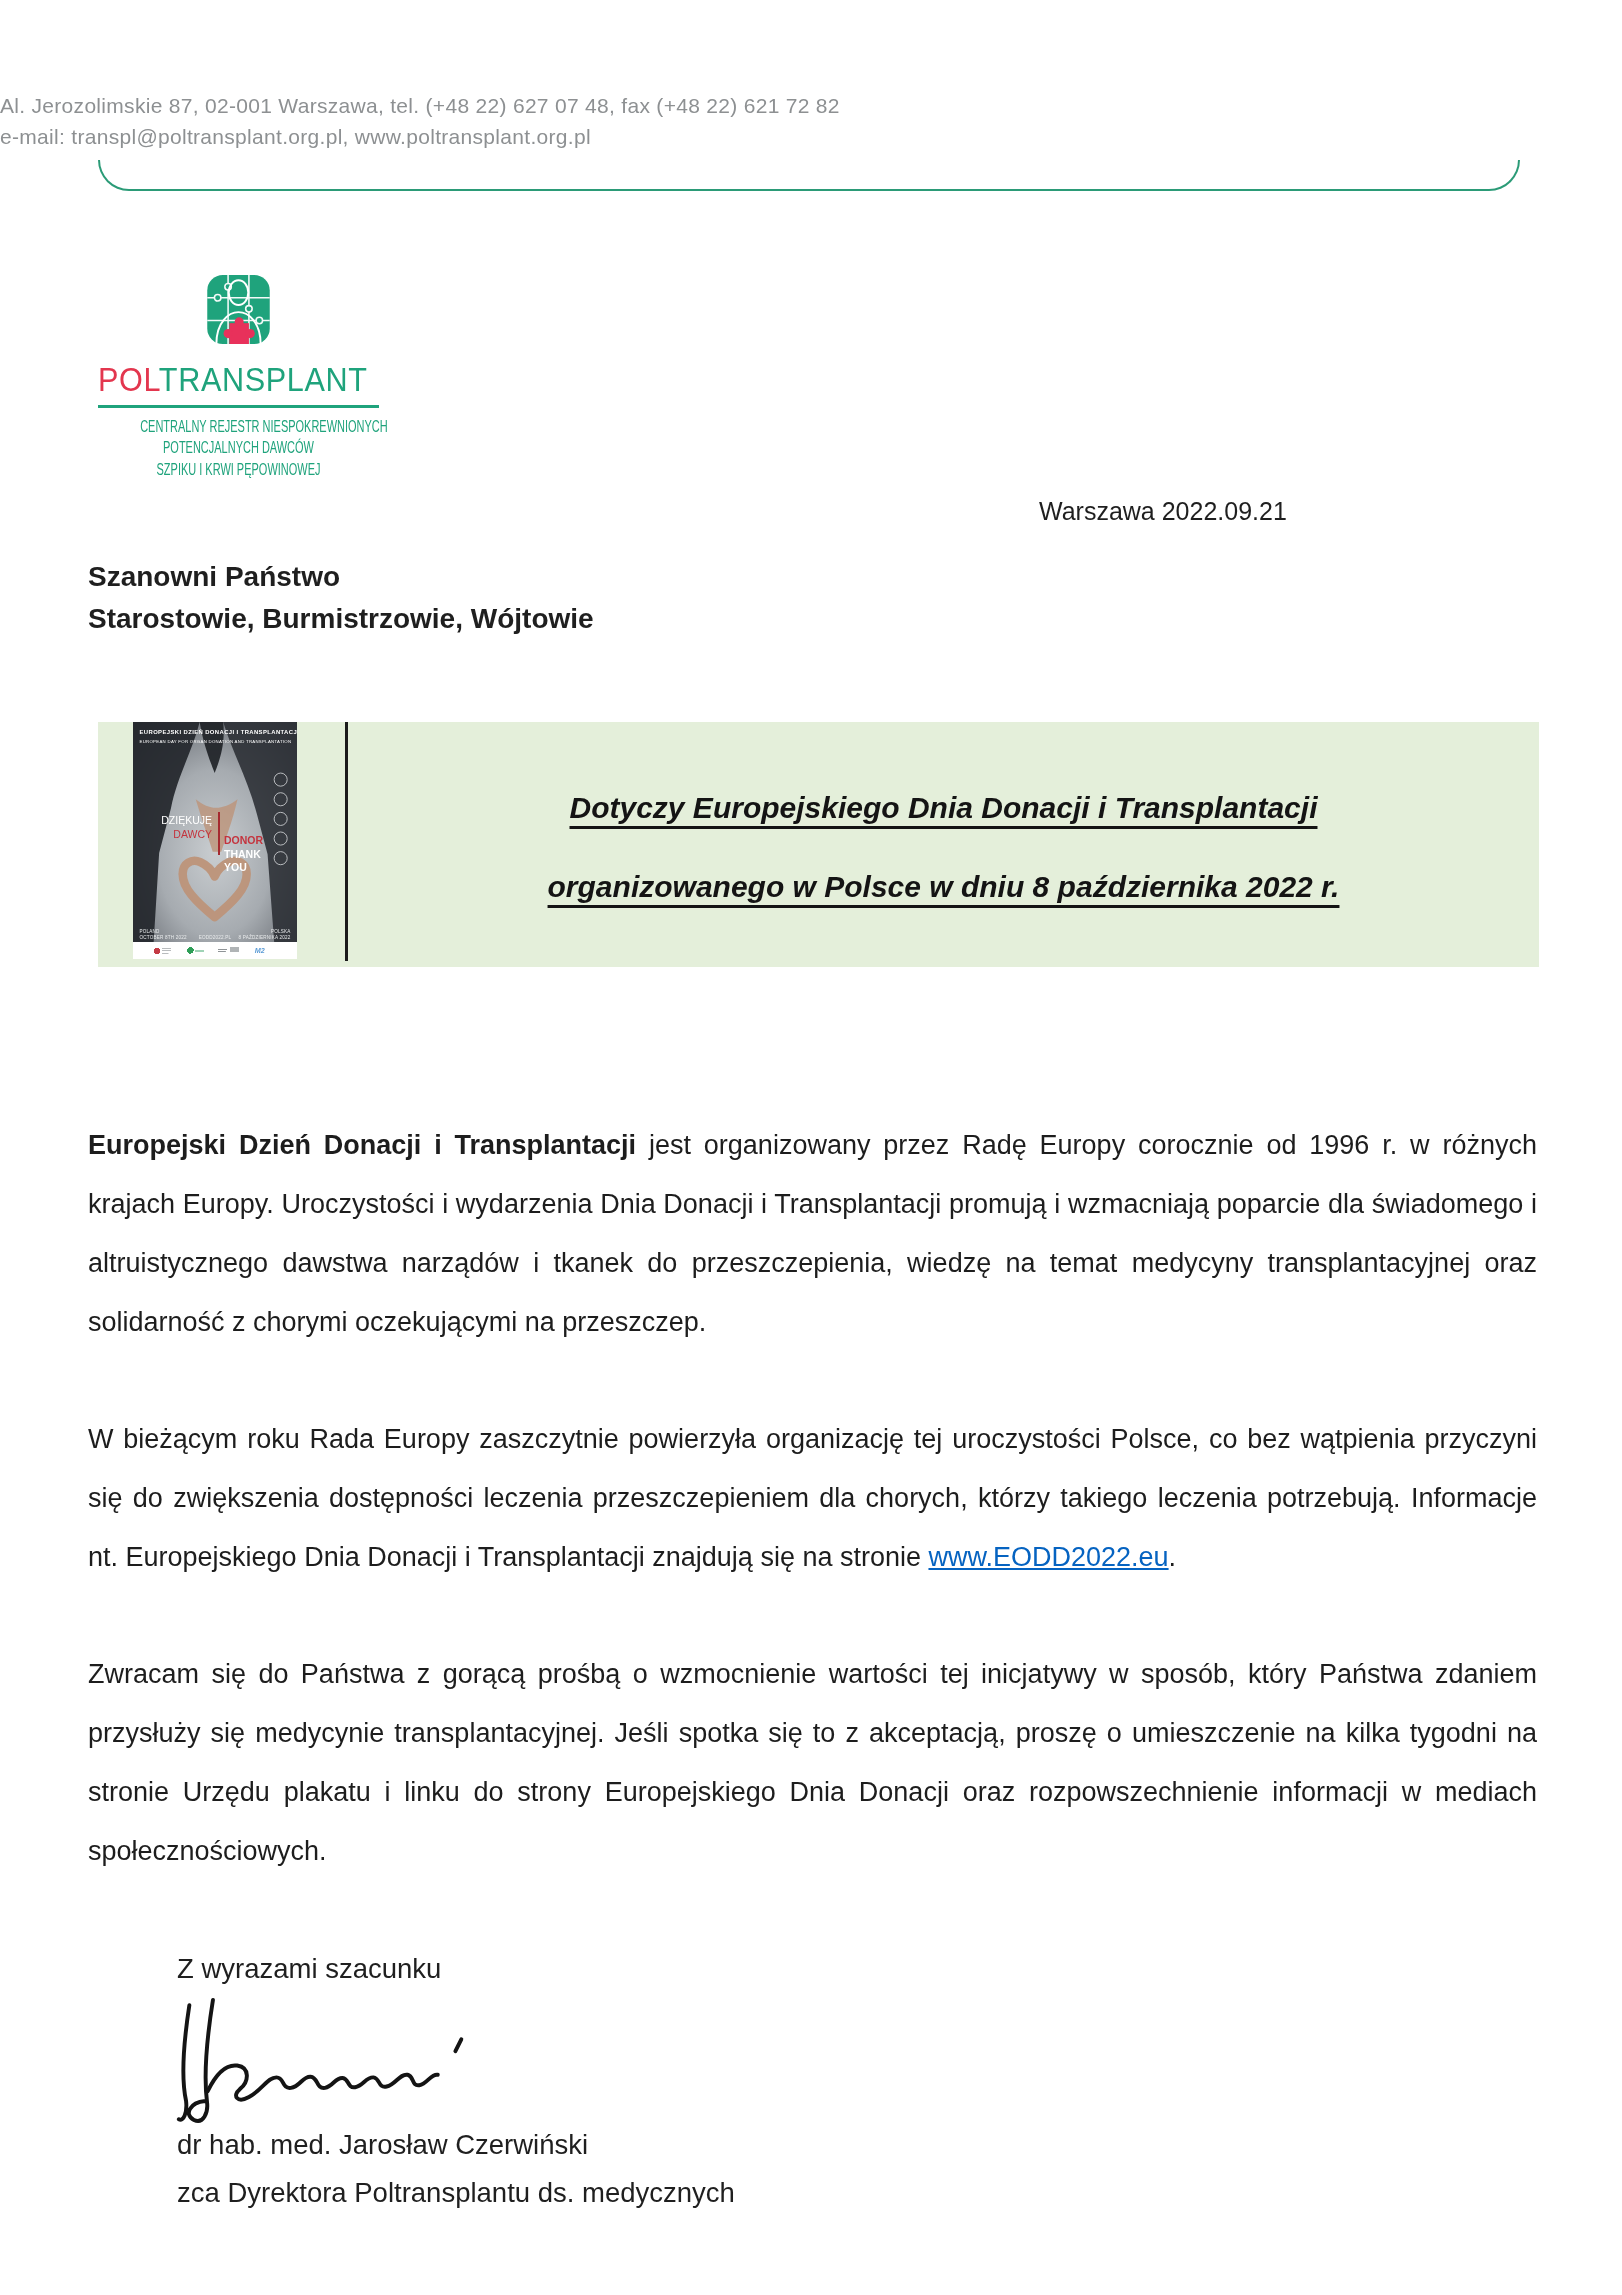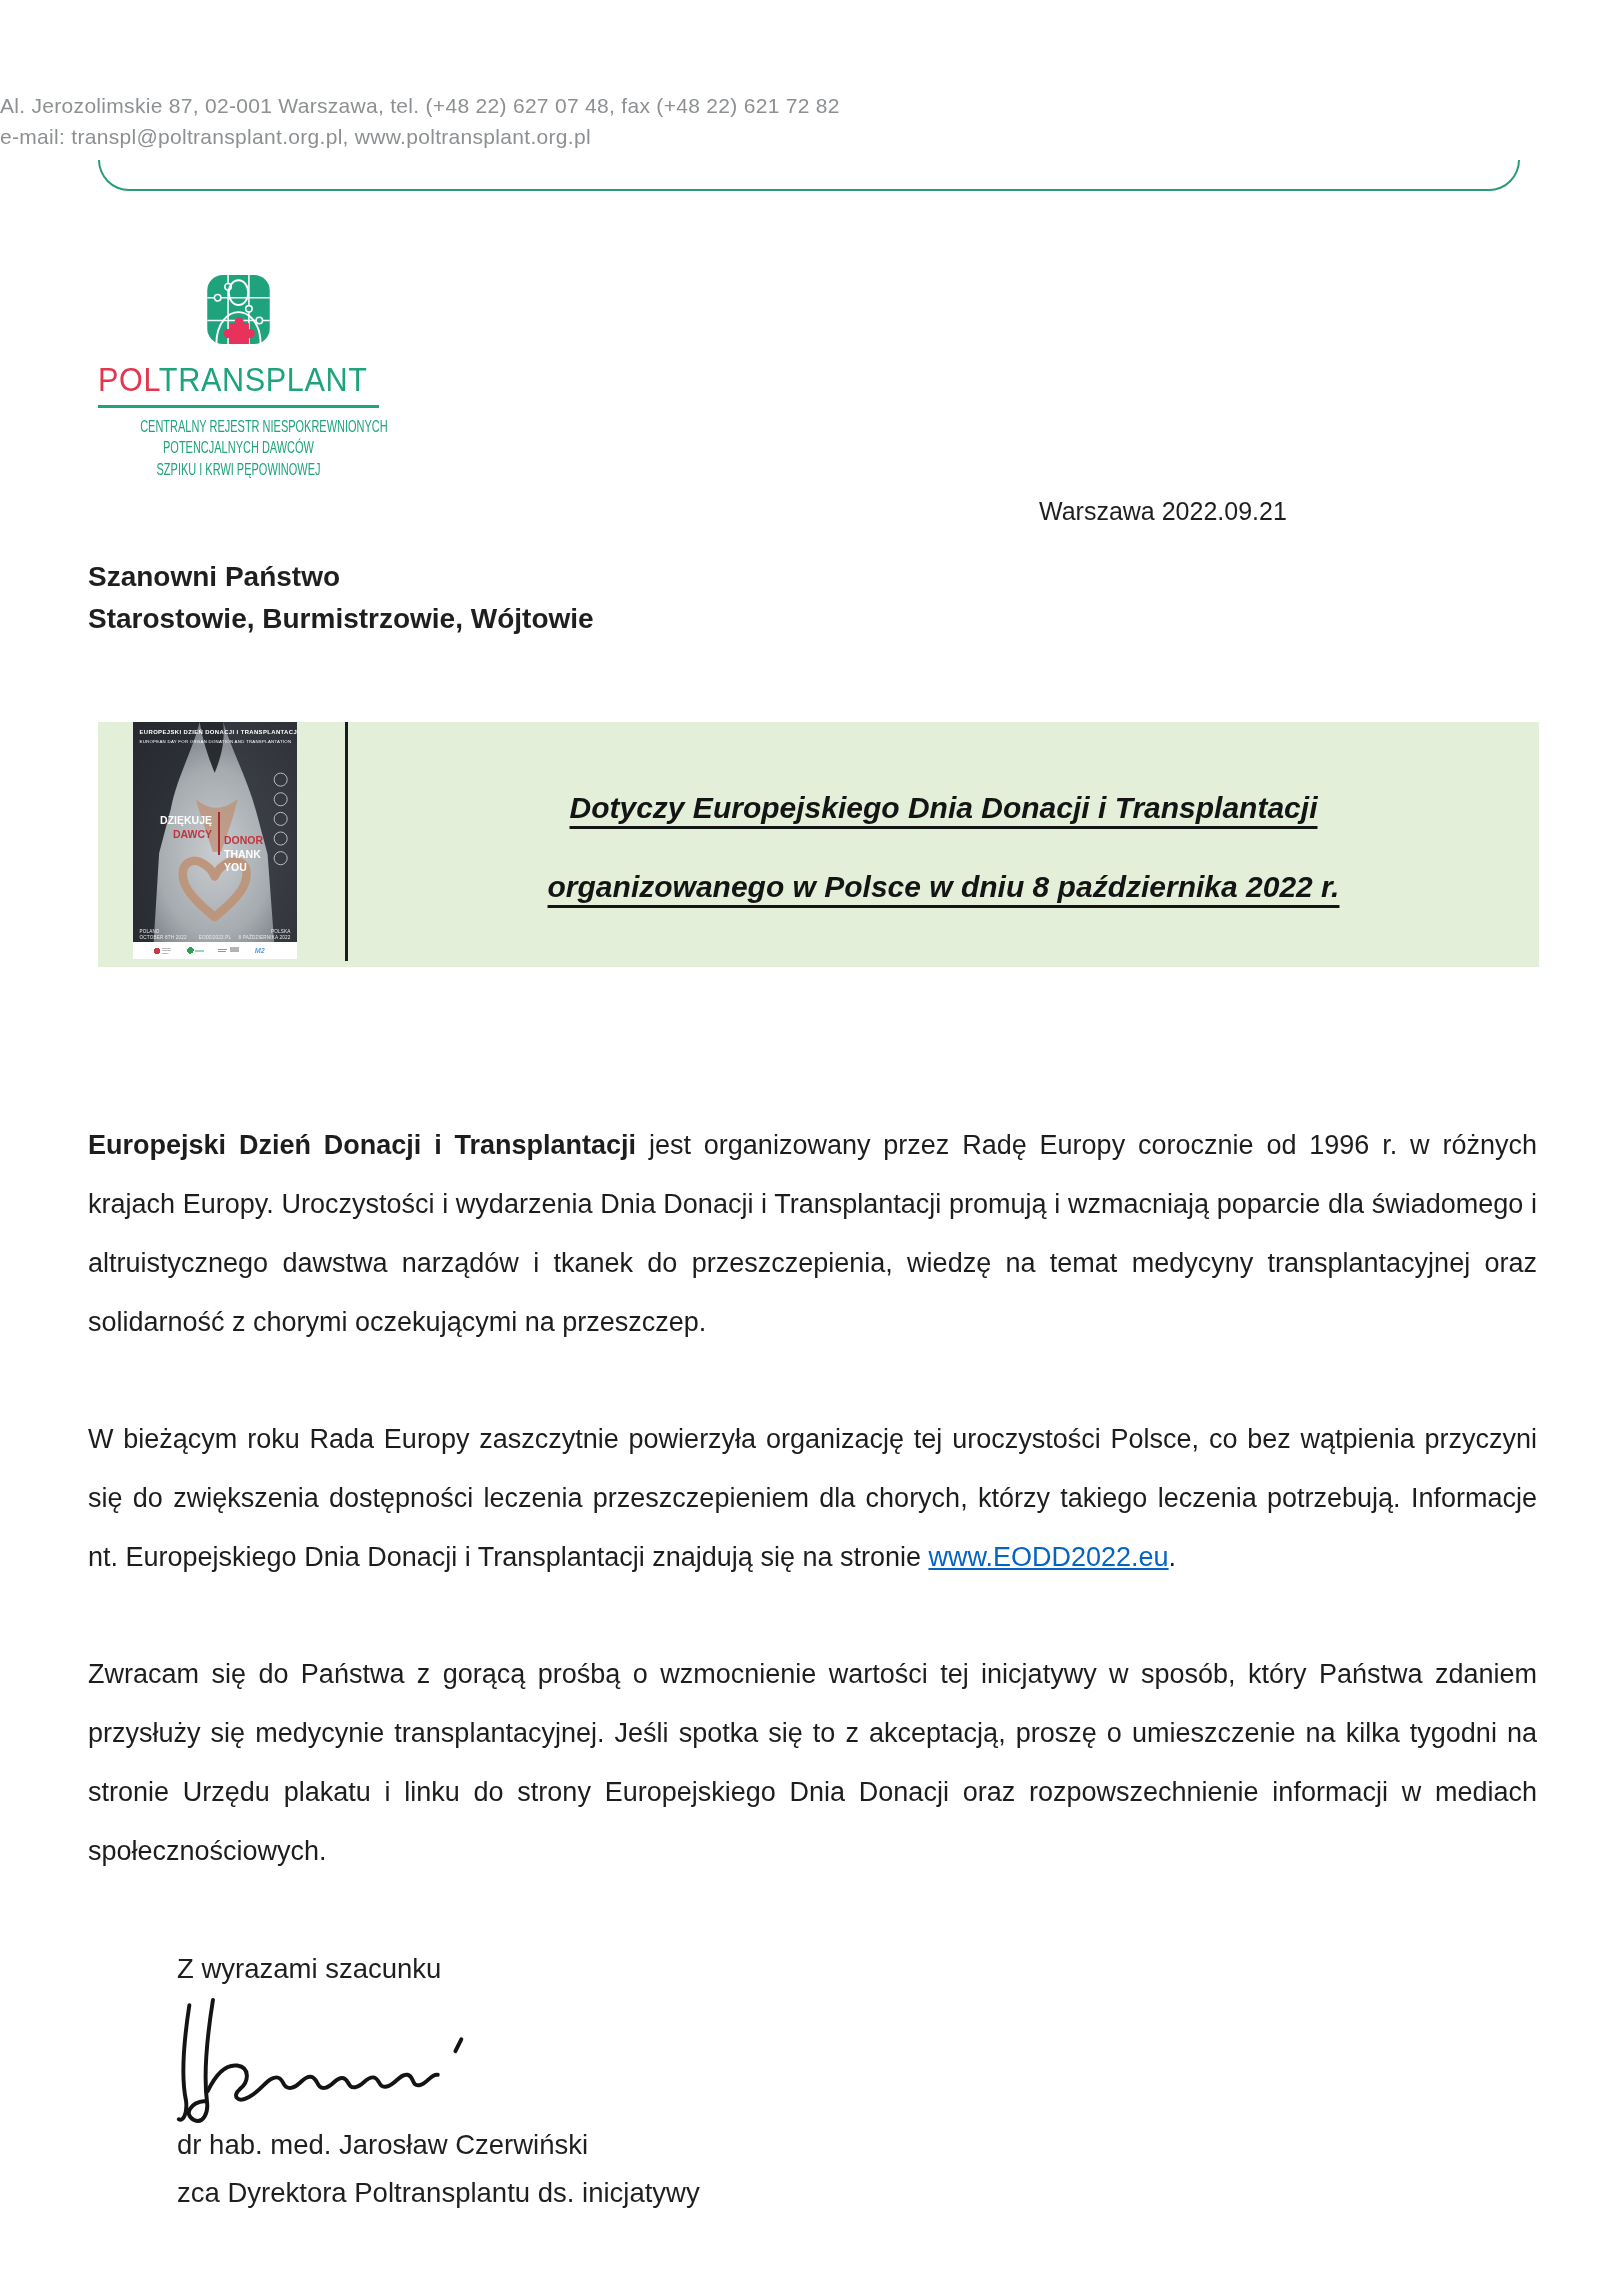--- a/index.html
+++ b/index.html
@@ -37,21 +37,21 @@
                  gap:45px;padding-top:6.5px;box-sizing:border-box;}
   .st-line{font-size:30px;font-weight:bold;font-style:italic;color:#141414;
            text-decoration:underline;text-decoration-thickness:2.6px;text-underline-offset:7.9px;}
 
   
   .poster{position:absolute;left:35px;top:0;width:164px;height:237px;overflow:hidden;}
   .poster svg{position:absolute;inset:0;}
   .poster .ov{position:absolute;color:#fff;}
   .p-title-pl{left:6.5px;top:6.5px;font-size:5.9px;font-weight:bold;letter-spacing:0.4px;white-space:nowrap;}
   .p-title-en{left:6.5px;top:17px;font-size:4.3px;color:#c9cdd1;letter-spacing:0.3px;white-space:nowrap;}
-  .pc-left{right:85px;top:92px;text-align:right;font-size:10.5px;font-weight:bold;line-height:13.7px;}
+  .pc-left{right:85px;top:92px;text-align:right;font-size:10.5px;font-weight:normal;line-height:13.7px;}
   .pc-right{left:91px;top:92px;text-align:left;font-size:10.5px;font-weight:bold;line-height:13.7px;margin-top:20px;}
   .p-red{color:#c4333d;}
   .p-div{position:absolute;left:85px;top:90px;width:2px;height:43px;background:#a52a30;}
   .p-bot{position:absolute;bottom:18.3px;font-size:4.6px;line-height:5.9px;color:#e9ebec;letter-spacing:0.2px;}
   .pb-l{left:6.5px;text-align:left;}
   .pb-c{left:0;right:0;text-align:center;}
   .pb-r{right:6.5px;text-align:right;}
   .poster-strip{position:absolute;left:0;bottom:0;width:164px;height:17px;background:#fff;
                 display:flex;align-items:center;justify-content:space-around;padding:0 13px;box-sizing:border-box;}
   .lg{display:inline-block;}
@@ -200,17 +200,17 @@
     <div class="vale">Z wyrazami szacunku</div>
     <svg class="sig" width="308" height="128" viewBox="0 0 470 195">
       <g fill="none" stroke="#141414" stroke-width="6" stroke-linecap="round" stroke-linejoin="round">
         <path d="M28,14 C20,66 15,124 23,160 C25,178 19,192 12,188"></path>
         <path d="M64,6 C56,56 49,116 55,162 C57,178 49,196 35,189 C19,181 29,162 52,160"></path>
         <path d="M56,145 C70,116 86,104 101,106 C121,109 119,131 105,142 C93,152 101,164 119,154 C141,142 147,124 161,124 C173,124 169,142 183,140 C197,138 201,122 213,123 C225,124 221,142 235,140 C247,138 251,124 262,125 C272,126 269,141 281,139 C293,137 298,123 309,124 C319,125 316,141 329,138 C343,135 349,118 361,120 C371,122 367,138 379,136 C391,134 397,118 407,120"></path>
         <path d="M434,84 L443,66"></path>
       </g>
     </svg>
     <div class="signer">dr hab. med. Jarosław Czerwiński</div>
-    <div class="signer signer-title">zca Dyrektora Poltransplantu ds. inicjatywy</div>
+    <div class="signer signer-title">zca Dyrektora Poltransplantu ds. medycznych</div>
   </div>
 
 </div>
 
 
 </body></html>

